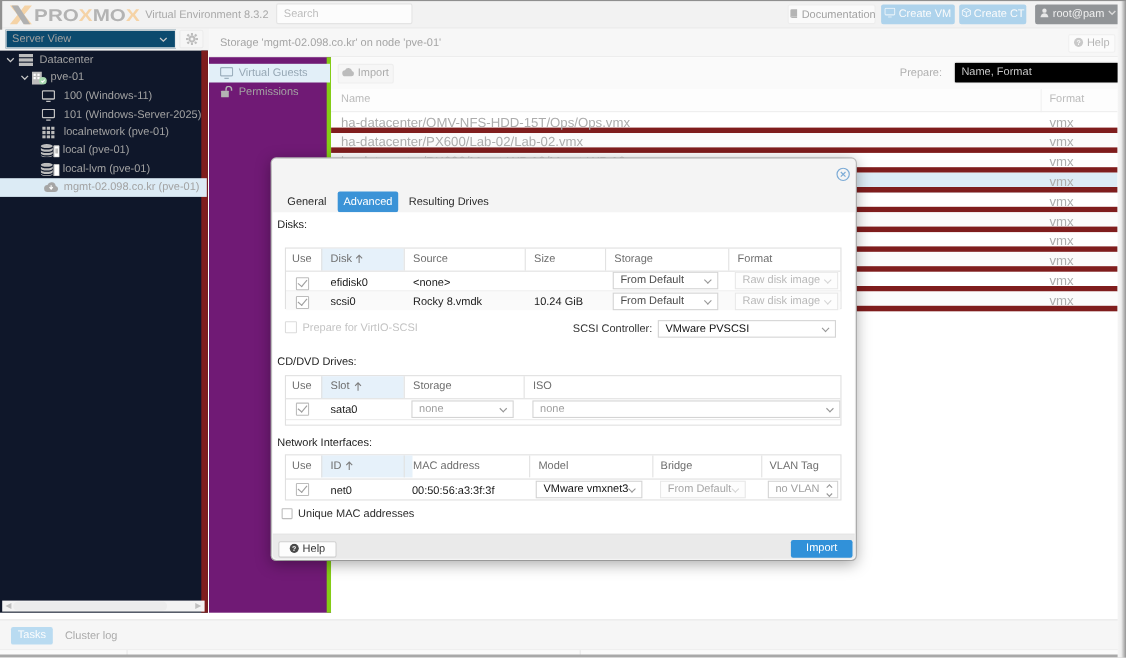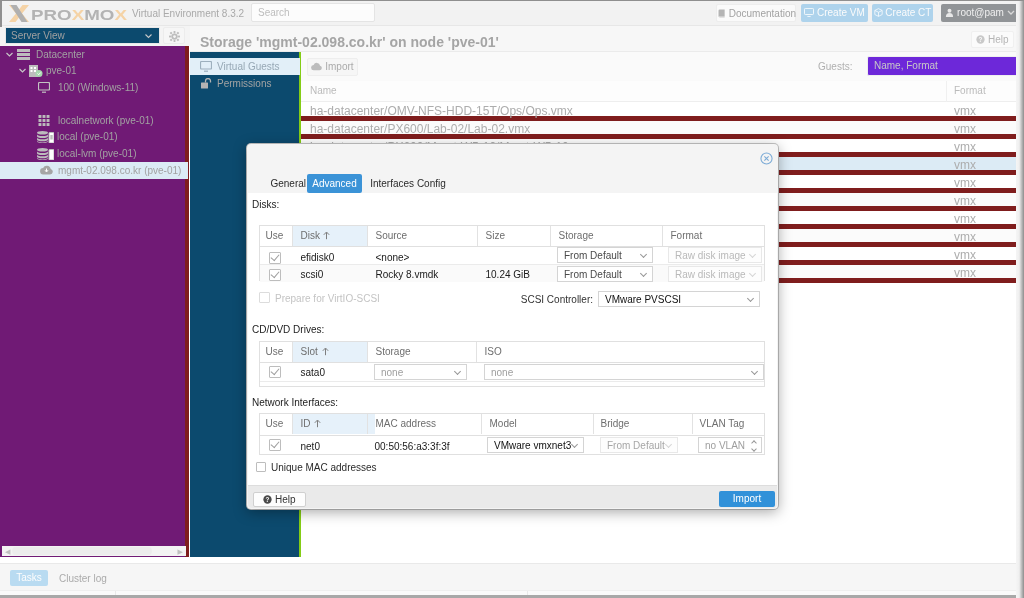--- a/index.html
+++ b/index.html
@@ -13,51 +13,51 @@
 #vetext { position:absolute; left:132px; top:8px; font-size:10px; color:#a9a9a9; }
 #topsearch { position:absolute; left:251px; top:3px; width:124px; height:19px; background:#fcfcfc; border:1px solid #e4e4e4; border-radius:2px; font-size:10px; color:#bdbdbd; line-height:17px; padding-left:6px; }
 .topbtn { position:absolute; top:4px; height:18px; border-radius:2px; font-size:10px; line-height:18px; text-align:center; white-space:nowrap; }
 #btn-doc { left:716px; width:80px; background:#fafafa; border:1px solid #ededed; color:#a2a2a2; }
 #btn-vm { left:801px; width:67px; background:#aed3ec; color:#fbfbfb; }
 #btn-ct { left:872px; width:61px; background:#aed3ec; color:#fbfbfb; }
 #btn-user { left:941px; width:78px; background:#919497; color:#f0f0f0; }
 
 
 #crumb { position:absolute; left:190px; top:26px; width:829px; height:26px; background:#f7f7f7; border-bottom:1px solid #ebebeb; }
-#crumbtext { position:absolute; left:10px; top:8px; font-size:14px; color:#a5a5a5;font-weight:bold; }
+#crumbtext { position:absolute; left:10px; top:8px; font-size:10px; color:#a5a5a5; }
 #btn-help-top { position:absolute; left:781px; top:5px; width:43px; height:17px; background:#fbfbfb; border:1px solid #f0f0f0; border-radius:2px; color:#b5b5b5; font-size:10px; line-height:15px; text-align:center; white-space:nowrap; }
 
 
 #combrow { position:absolute; left:0; top:26px; width:190px; height:20px; background:#f4f4f4; }
 #combo { position:absolute; left:5px; top:1px; width:155px; height:17px; background:#0c4a6e; border:1px solid #e8e8e8; font-size:10px; color:#a0a0a0; line-height:15px; padding-left:5px; }
 #gearbtn { position:absolute; left:163px; top:1px; width:22px; height:17px; background:#f6f6f6; border:1px solid #ececec; border-radius:2px; }
-#tree { position:absolute; left:0; top:46px; width:189px; height:511px; background:#701a75; border-right:4px solid #7f1d1d; }
+#tree { position:absolute; left:0; top:46px; width:189px; height:511px; background:#0f172a; border-right:6px solid #7f1d1d; }
 .trow { position:absolute; left:0; width:188px; height:17px; font-size:10px; color:#a2a2a2; line-height:17px; white-space:nowrap; }
 .trow.sel { background:#dcebf5; }
 .tarrow { position:absolute; top:4px; }
 .ticon { position:absolute; top:3px; }
 .tlabel { position:absolute; top:0; }
 #treehsb { position:absolute; left:2px; top:500px; width:184px; height:10px; background:#f3f3f3; }
 #treehsb .thumb { position:absolute; left:10px; top:1px; width:140px; height:8px; background:#ececec; border-radius:4px; }
 #treehsb .ar { position:absolute; top:1px; font-size:7px; color:#c0c0c0; line-height:9px; }
 
 
-#submenu { position:absolute; left:190px; top:52px; width:111px; height:505px; background:#0c4a6e; border-right:2px solid #84cc16;text-decoration:underline; }
+#submenu { position:absolute; left:190px; top:52px; width:111px; height:505px; background:#701a75; border-right:4px solid #84cc16;text-decoration:underline; }
 .smitem { position:absolute; left:0; width:110px; height:17px; font-size:10px; line-height:17px; }
 .smitem.sel { background:#e2eff8; }
 .smitem .smtext { position:absolute; left:27px; }
 #sm1 { top:6px; color:#97a8b5; }
 #sm2 { top:23px; color:#a3a3a3; }
 
 
 #content { position:absolute; left:301px; top:52px; width:715px; height:505px; background:#fff; }
 #toolbar { position:absolute; left:0; top:0; width:715px; height:29px; background:#fafafa; }
 #btn-import { position:absolute; left:6px; top:6px; width:51px; height:18px; background:#f6f6f6; border:1px solid #eeeeee; border-radius:2px; font-size:10px; color:#ababab; line-height:16px; text-align:center; white-space:nowrap; }
 #searchlbl { position:absolute; left:517px; top:9px; font-size:10px; color:#b0b0b0; }
-#searchbox { position:absolute; left:566px; top:4px; width:151px; height:20px; background:#6d28d9; border:1px solid #efefef; border-radius:2px; font-size:10px; color:#c8c8c8; line-height:18px; padding-left:6px; }
+#searchbox { position:absolute; left:566px; top:4px; width:151px; height:20px; background:#000000; border:1px solid #efefef; border-radius:2px; font-size:10px; color:#c8c8c8; line-height:18px; padding-left:6px; }
 #gridhead { position:absolute; left:0; top:29px; width:715px; height:21px; background:#fdfdfd; border-bottom:1px solid #eeeeee; font-size:10px; color:#bbbbbb; }
 #gridhead .h1 { position:absolute; left:9px; top:4px; }
 #gridhead .h2 { position:absolute; left:653px; top:4px; }
 #gridhead .vsep { position:absolute; left:645px; top:0; width:1px; height:21px; background:#f0f0f0; }
 .grow { position:absolute; left:0; width:715px; height:18px; border-bottom:5px solid #7f1d1d; font-size:12px; color:#adadad; line-height:17px; white-space:nowrap;text-decoration:underline; }
 .grow .nm { position:absolute; left:9px; }
 .grow .fm { position:absolute; left:653px; }
 .grow.sel { background:#dcebf5; }
 .grow.alt { background:#fbfbfb; }
 
@@ -69,21 +69,21 @@
 #bottombar { position:absolute; left:0; top:595px; width:1024px; height:3px; background:#a8a8a8; }
 
 
 #redge { position:absolute; left:1016px; top:0; width:8px; height:598px; background:linear-gradient(to right,#f5f5f5 0%,#efefef 40%,#bdbdbd 70%,#8d8d8d 100%); }
 
 
 #modal { position:absolute; left:247px; top:144px; width:531px; height:365px; background:#f4f4f4; border-radius:4px; box-shadow:0 3px 14px rgba(0,0,0,0.35), 0 0 0 1px #c9c9c9; font-size:10px; }
 #mtitle { position:absolute; left:9px; top:8px; font-size:10.8px; color:#3183c4; }
 #mclose { position:absolute; left:513px; top:8px; width:13px; height:13px; }
 .mtab { position:absolute; top:30px; height:19px; font-size:10px; line-height:19px; text-align:center; border-radius:2px; color:#2b2b2b; }
-#tab1 { left:5px; width:54px;text-align:right; }
+#tab1 { left:5px; width:54px; }
 #tab2 { left:60px; width:55px; background:#3b93d7; color:#ffffff; }
 #tab3 { left:115px; width:92px; }
 #mbody { position:absolute; left:1px; top:49px; width:529px; height:292px; background:#ffffff; }
 #mfooter { position:absolute; left:1px; top:341px; width:529px; height:23px; background:#eaeaea; border-top:1px solid #dddddd; border-radius:0 0 4px 4px; }
 #btn-mhelp { position:absolute; left:5px; top:6px; width:53px; height:15px; background:#fdfdfd; border:1px solid #d0d0d0; border-radius:2px; font-size:10px; color:#333; line-height:13px; text-align:center; white-space:nowrap; }
 #btn-mimport { position:absolute; left:471px; top:5px; width:56px; height:16px; background:#3191d9; border-radius:2px; font-size:10px; color:#fff; line-height:16px; text-align:center; }
 
 .mlabel { position:absolute; font-size:10px; color:#222; }
 .mtable { position:absolute; left:11.5px; width:506.5px; background:#fff; border:1px solid #e0e0e0; }
 .mth { position:absolute; top:0; height:20px; font-size:10px; color:#6e6e6e; line-height:20px; }
@@ -191,20 +191,27 @@
         </svg>
       <span class="tlabel" style="left:46px">pve-01</span>
     </div>
     <div class="trow" style="top:33px">
       <svg class="ticon" style="left:38px" width="12" height="11" viewBox="0 0 12 11">
           <rect x="0.5" y="0.5" width="11" height="7.5" rx="1" fill="none" stroke="#c2c2c2" stroke-width="1.2"></rect>
           <path d="M4 10.2 h4" stroke="#c2c2c2" stroke-width="1.2"></path>
         </svg>
       <span class="tlabel" style="left:58px">100 (Windows-11)</span>
     </div>
+    <div class="trow" style="top:50px">
+      <svg class="ticon" style="left:38px" width="12" height="11" viewBox="0 0 12 11">
+          <rect x="0.5" y="0.5" width="11" height="7.5" rx="1" fill="none" stroke="#c2c2c2" stroke-width="1.2"></rect>
+          <path d="M4 10.2 h4" stroke="#c2c2c2" stroke-width="1.2"></path>
+        </svg>
+      <span class="tlabel" style="left:58px">101 (Windows-Server-2025)</span>
+    </div>
     <div class="trow" style="top:66px">
       <svg class="ticon" style="left:38px" width="12" height="11" viewBox="0 0 12 12">
           <g fill="#bcbcbc">
             <rect x="0" y="0" width="3.2" height="3.2"></rect>
             <rect x="4.4" y="0" width="3.2" height="3.2"></rect>
             <rect x="8.8" y="0" width="3.2" height="3.2"></rect>
             <rect x="0" y="4.4" width="3.2" height="3.2"></rect>
             <rect x="4.4" y="4.4" width="3.2" height="3.2"></rect>
             <rect x="8.8" y="4.4" width="3.2" height="3.2"></rect>
             <rect x="0" y="8.8" width="3.2" height="3.2"></rect>
@@ -268,21 +275,21 @@
         </svg>
       <span class="smtext">Permissions</span>
     </div>
   </div>
 
   <div id="content">
     <div id="toolbar">
       <div id="btn-import"><svg width="11" height="9" viewBox="0 0 13 10" style="vertical-align:-1px">
             <path d="M3.5 9.5 a3.2 3.2 0 0 1 -0.4 -6.4 a4 4 0 0 1 7.6 0.9 a2.8 2.8 0 0 1 -0.6 5.5 z" fill="#bcbcbc"></path>
           </svg> Import</div>
-      <div id="searchlbl">Guests:</div>
+      <div id="searchlbl">Prepare:</div>
       <div id="searchbox">Name, Format</div>
     </div>
     <div id="gridhead">
         <span class="h1">Name</span>
         <span class="vsep"></span>
         <span class="h2">Format</span>
       </div>
     <div id="gridrows">
       <div class="grow" style="top:51px">
           <span class="nm">ha-datacenter/OMV-NFS-HDD-15T/Ops/Ops.vmx</span>
@@ -333,21 +340,21 @@
   <div id="leftedge" style="position:absolute;left:0;top:0;width:2px;height:27px;background:#909090;z-index:50"></div>
   <div id="redge"></div>
 
   <div id="modal">
     <svg id="mclose" viewBox="0 0 14 14">
         <circle cx="7" cy="7" r="6" fill="none" stroke="#7cabd6" stroke-width="1.15"></circle>
         <path d="M4.7 4.7 L9.3 9.3 M9.3 4.7 L4.7 9.3" stroke="#7cabd6" stroke-width="1.15"></path>
       </svg>
     <div class="mtab" id="tab1">General</div>
     <div class="mtab" id="tab2">Advanced</div>
-    <div class="mtab" id="tab3">Interfaces Config</div>
+    <div class="mtab" id="tab3">Resulting Drives</div>
     <div id="mbody"></div>
 
     <div class="mlabel" style="left:5px;top:55px">Disks:</div>
     <div class="mtable" style="top:81px;height:56px">
       <div class="mth" style="left:0;width:32px;padding-left:6px">Use</div>
       <div class="mth sorted" style="left:32px;width:75px;padding-left:9px">Disk <svg class="sortarrow" style="left:31px" width="7" height="9" viewBox="0 0 7 9">
             <path d="M3.5 8.2 V1.5 M0.8 3.8 L3.5 1 L6.2 3.8" stroke="#7e7e7e" fill="none"></path>
           </svg></div>
       <div class="mth" style="left:107px;width:110px;padding-left:9px">Source</div>
       <div class="mth" style="left:217px;width:73px;padding-left:9px">Size</div>

